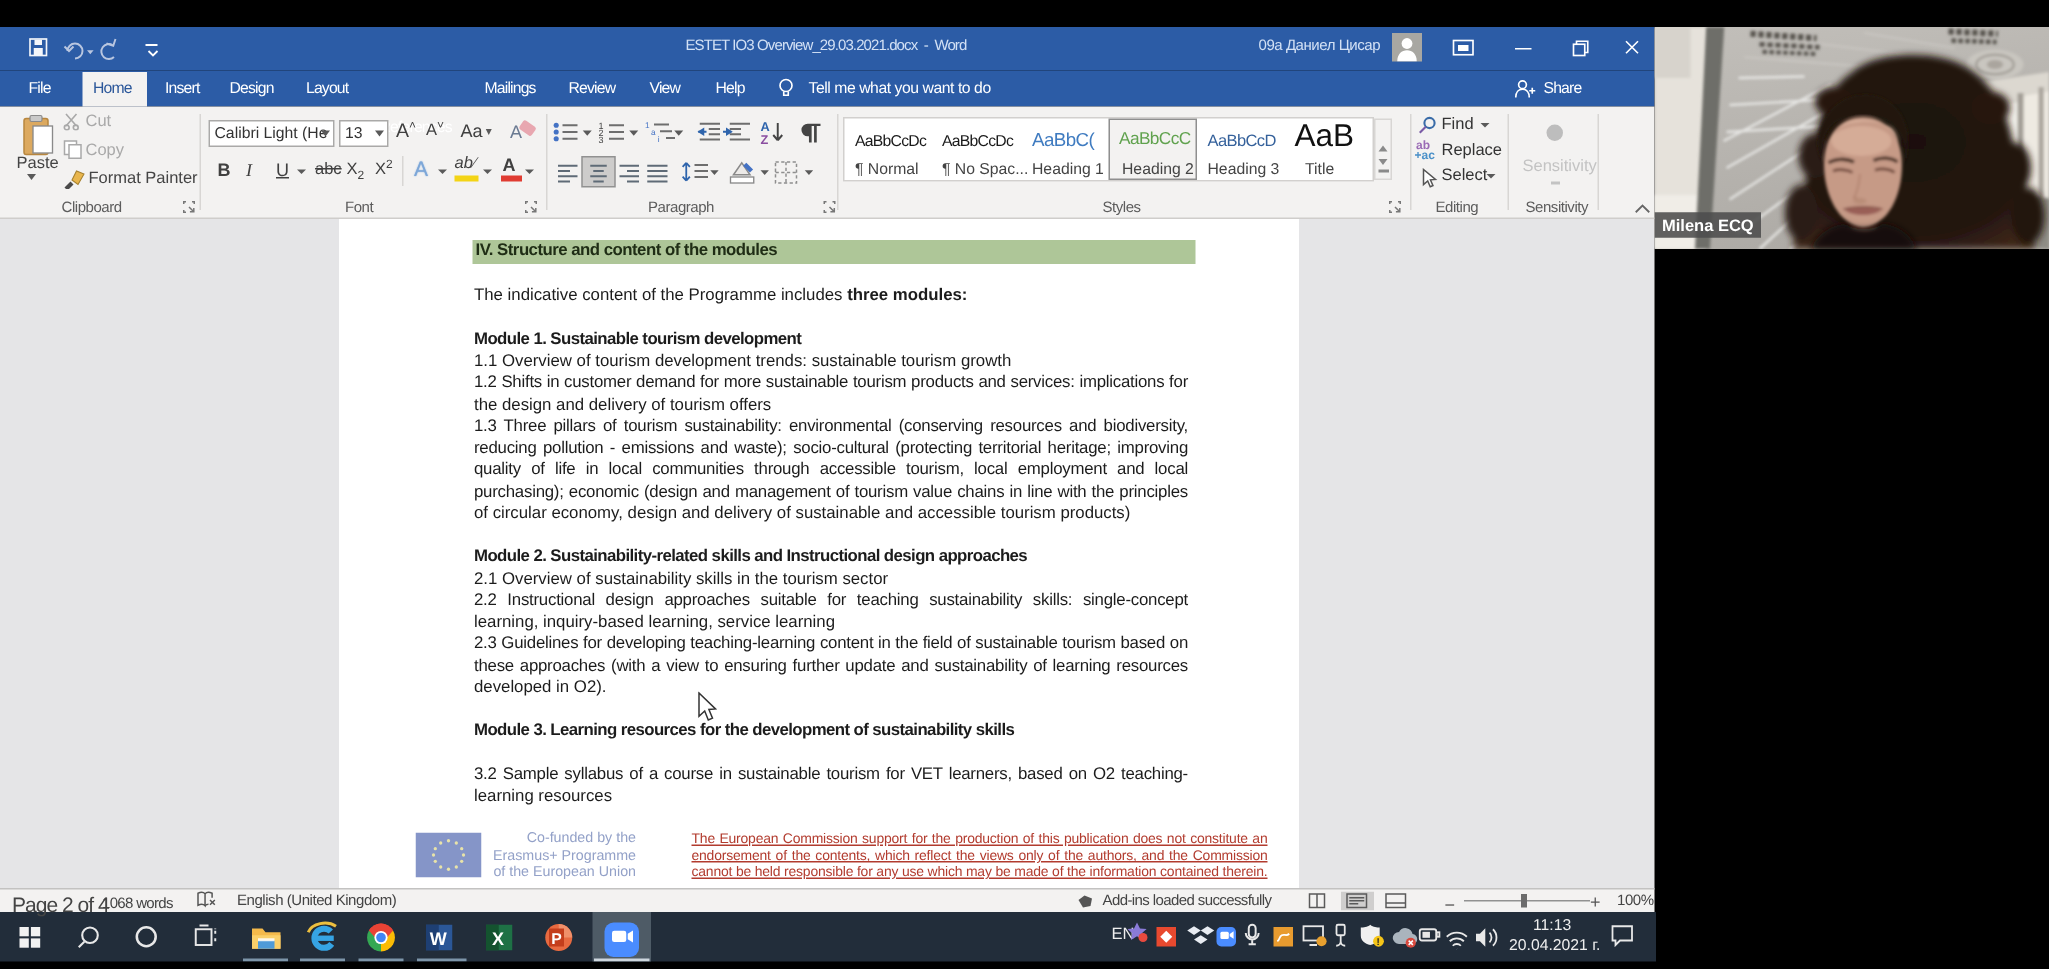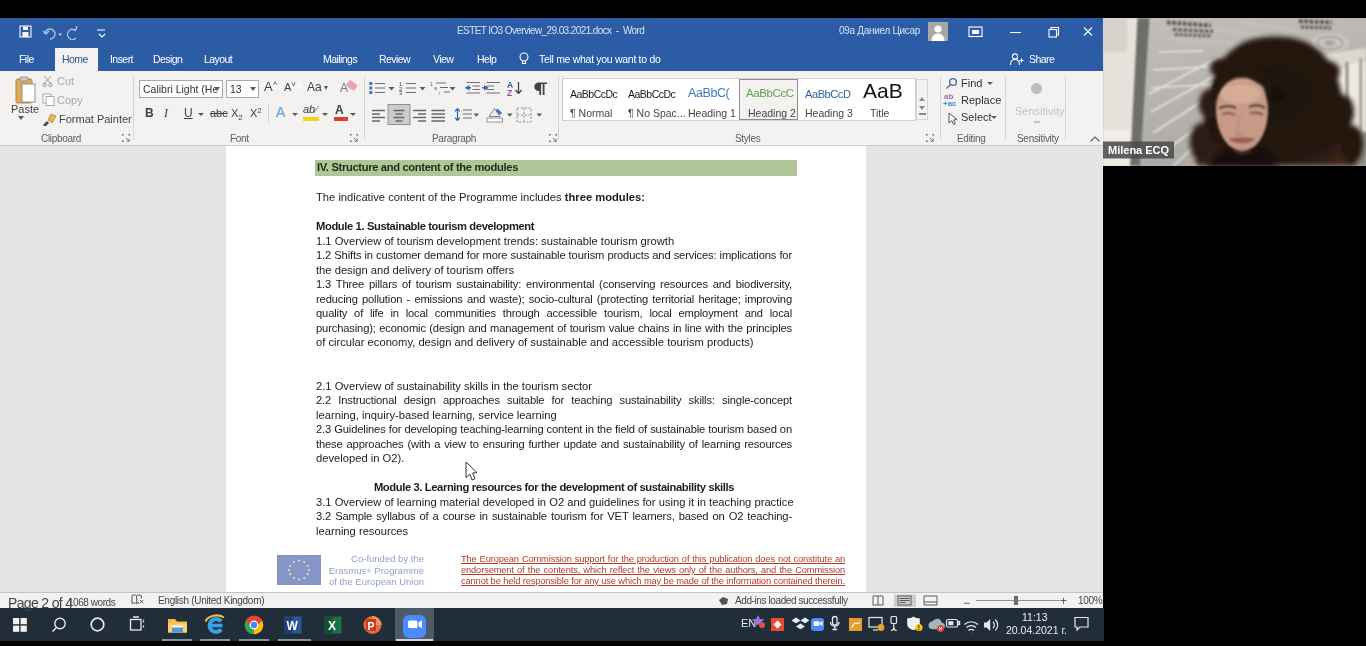--- a/index.html
+++ b/index.html
@@ -317,28 +317,28 @@
 <div class="dl" style="top:190px;">The indicative content of the Programme includes <b>three modules:</b></div>
 <div class="dl mh" style="top:219px;">Module 1. Sustainable tourism development</div>
 <div class="dl" style="top:233.5px;">1.1 Overview of tourism development trends: sustainable tourism growth</div>
 <div class="dj" style="top:248px;">1.2 Shifts in customer demand for more sustainable tourism products and services: implications for</div>
 <div class="dl" style="top:262.5px;">the design and delivery of tourism offers</div>
 <div class="dj" style="top:277px;">1.3 Three pillars of tourism sustainability: environmental (conserving resources and biodiversity,</div>
 <div class="dj" style="top:306px;">quality of life in local communities through accessible tourism, local employment and local</div>
 <div class="dj" style="top:291.5px;">reducing pollution - emissions and waste); socio-cultural (protecting territorial heritage; improving</div>
 <div class="dj" style="top:320.5px;">purchasing); economic (design and management of tourism value chains in line with the principles</div>
 <div class="dl" style="top:335px;">of circular economy, design and delivery of sustainable and accessible tourism products)</div>
+<div class="dl mh" style="top:364px;">Module 2. Sustainability-related skills and Instructional design approaches</div>
 <div class="dl" style="top:378.5px;">2.1 Overview of sustainability skills in the tourism sector</div>
 <div class="dj" style="top:393px;">2.2 Instructional design approaches suitable for teaching sustainability skills: single-concept</div>
 <div class="dl" style="top:407.5px;">learning, inquiry-based learning, service learning</div>
 <div class="dj" style="top:422px;">2.3 Guidelines for developing teaching-learning content in the field of sustainable tourism based on</div>
 <div class="dj" style="top:436.5px;">these approaches (with a view to ensuring further update and sustainability of learning resources</div>
 <div class="dl" style="top:451px;">developed in O2).</div>
-<div class="dl mh" style="top:480px;text-align:center;">Module 3. Learning resources for the development of sustainability skills</div>
-<div class="dl" style="top:494.5px;">3.1 Overview of learning material developed in O2 and guidelines for using it in teaching practice</div>
+<div class="dl mh" style="top:480px;">Module 3. Learning resources for the development of sustainability skills</div>
 <div class="dj" style="top:509px;">3.2 Sample syllabus of a course in sustainable tourism for VET learners, based on O2 teaching-</div>
 <div class="dl" style="top:523.5px;">learning resources</div>
 
 <svg style="left:277px;top:555px;" width="44" height="30" viewBox="0 0 44 30">
  <rect width="44" height="30" fill="#8595c8"></rect>
  <g fill="#e8e3a9">
   <circle cx="22" cy="5.5" r="1.1"></circle>
         <circle cx="27.2" cy="7" r="1.1"></circle>
         <circle cx="30.8" cy="10.8" r="1.1"></circle>
   <circle cx="32" cy="15" r="1.1"></circle>

